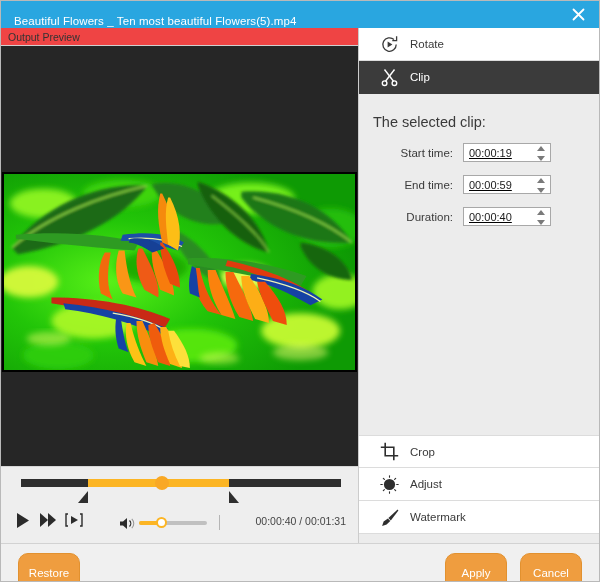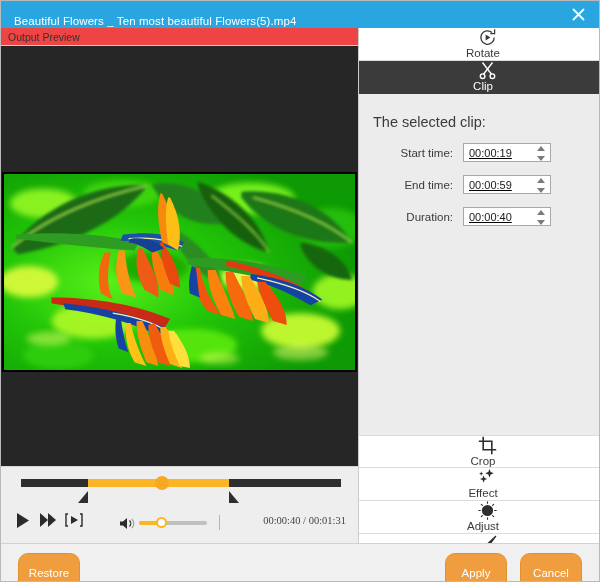--- a/index.html
+++ b/index.html
@@ -132,39 +132,38 @@
     background: #ffffff; border: 2px solid #fcb524;
     cursor: pointer;
   }
   #vol-divider {
     position: absolute; left: 218px; top: 8px;
     width: 1px; height: 15px; background: #b5b5b5;
   }
   #time-readout {
     position: absolute; right: 12px; top: 8px;
     font-size: 10.5px; color: #444444;
-    font-family: Liberation Serif, serif;
+    font-family: Liberation Sans, sans-serif;
     white-space: nowrap;
   }
 
   
   #right-panel {
     position: absolute; left: 357px; top: 27px;
     width: 241px; height: 515px;
     background: #ececec;
     border-left: 1px solid #cccccc;
   }
   .menu-row {
     position: relative;
     height: 33px;
     display: flex; align-items: center;
     background: #ffffff;
     border-bottom: 1px solid #dcdcdc;
     cursor: pointer;
-    flex-direction: column;
   }
   .menu-row.active {
     background: #3b3b3b;
     border-bottom: 1px solid #3b3b3b;
   }
   .menu-icon {
     width: 26px; margin-left: 17px;
     display: flex; align-items: center; justify-content: center;
   }
   .menu-label {
@@ -490,30 +489,20 @@
       <div class="menu-row">
         <span class="menu-icon">
           <svg width="19" height="19" viewBox="0 0 19 19">
             <path d="M5.2 0.8 L5.2 13.8 L18.2 13.8" stroke="#2e2e2e" stroke-width="1.6" fill="none"></path>
             <path d="M0.8 5.2 L13.8 5.2 L13.8 18.2" stroke="#2e2e2e" stroke-width="1.6" fill="none"></path>
           </svg>
         </span>
         <span class="menu-label">Crop</span>
       </div>
 
-      <div class="menu-row">
-        <span class="menu-icon">
-          <svg width="19" height="19" viewBox="0 0 19 19">
-            <path d="M11.5 1 L12.7 4.1 L15.8 5.3 L12.7 6.5 L11.5 9.6 L10.3 6.5 L7.2 5.3 L10.3 4.1 Z" fill="#2e2e2e"></path>
-            <path d="M5.6 7.5 L6.6 10.1 L9.2 11.1 L6.6 12.1 L5.6 14.7 L4.6 12.1 L2 11.1 L4.6 10.1 Z" fill="#2e2e2e"></path>
-            <path d="M3.2 3.6 L3.8 5.1 L5.3 5.7 L3.8 6.3 L3.2 7.8 L2.6 6.3 L1.1 5.7 L2.6 5.1 Z" fill="#2e2e2e"></path>
-          </svg>
-        </span>
-        <span class="menu-label">Effect</span>
-      </div>
 
       <div class="menu-row">
         <span class="menu-icon">
           <svg width="19" height="19" viewBox="0 0 19 19">
             <circle cx="9.5" cy="9.5" r="5.6" fill="#2e2e2e"></circle>
             <path d="M9.5 3.9 A5.6 5.6 0 0 0 9.5 15.1 A4.1 4.1 0 0 1 9.5 3.9 Z" fill="#ffffff"></path>
             <g stroke="#2e2e2e" stroke-width="1.1" stroke-linecap="round">
               <path d="M9.5 0.8 L9.5 2.3"></path>
                 <path d="M9.5 16.7 L9.5 18.2"></path>
               <path d="M0.8 9.5 L2.3 9.5"></path>

